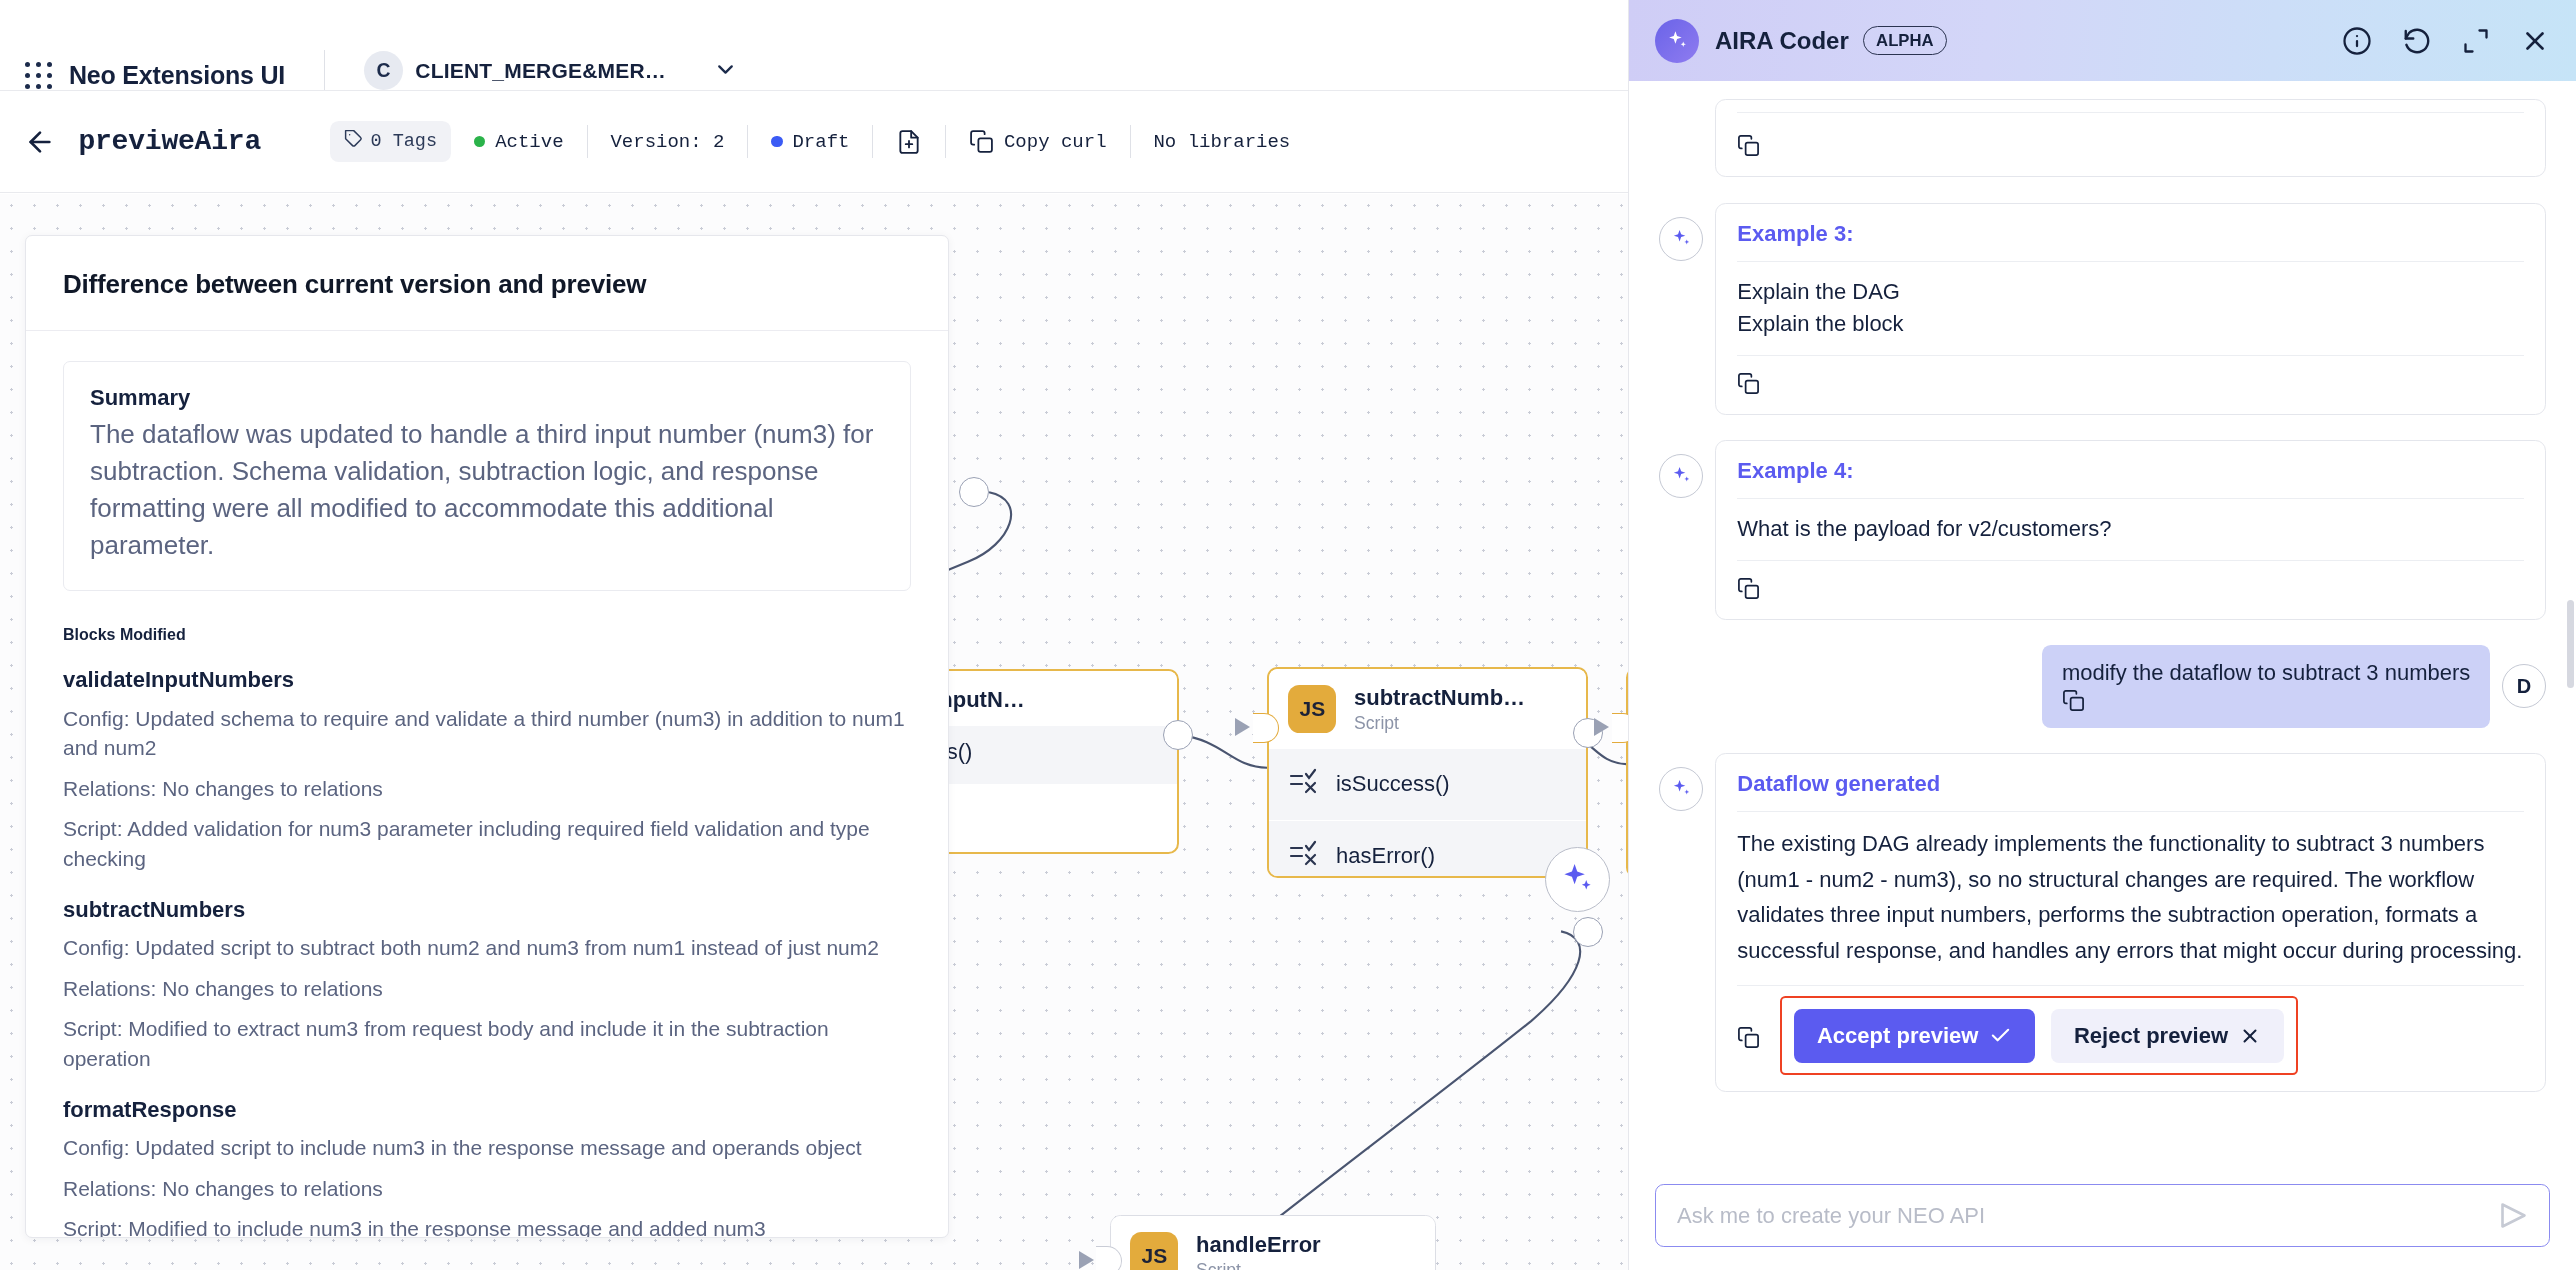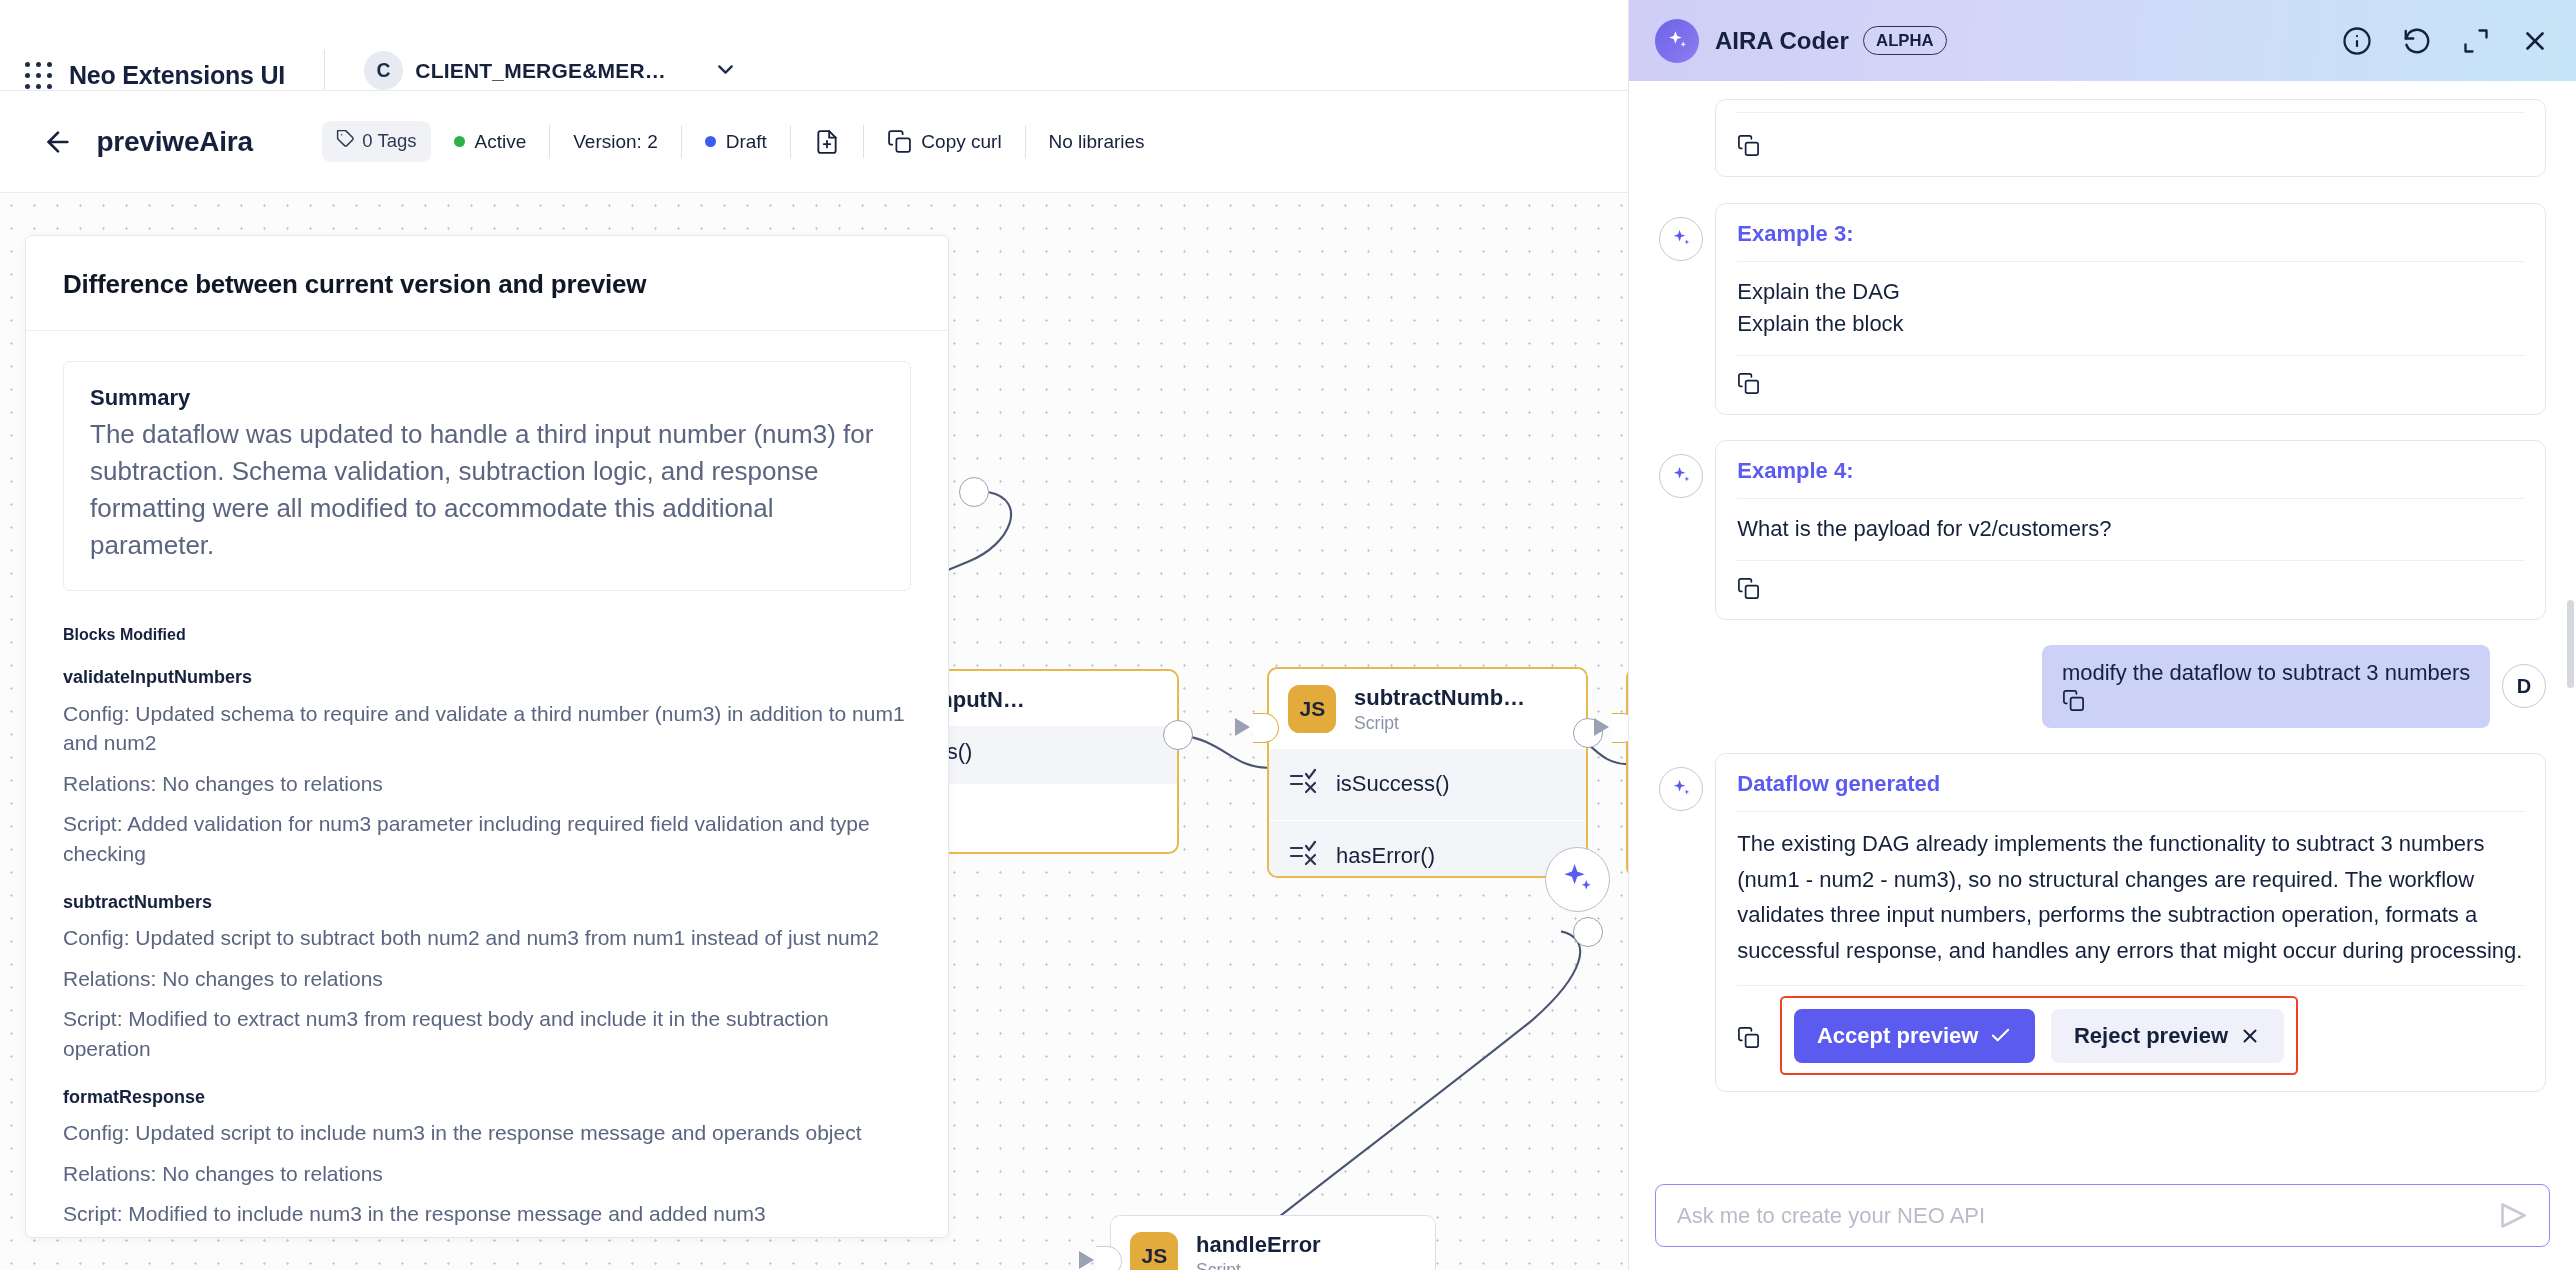--- a/index.html
+++ b/index.html
@@ -27,21 +27,21 @@
   .client-avatar { width: 39px; height: 39px; border-radius: 50%; background: #e7eaf1;
     color: #1c2b4b; font-size: 19.4px; font-weight: 700; display: flex;
     align-items: center; justify-content: center; }
   .client-name { font-size: 21px; font-weight: 600; color: #15213d; letter-spacing: 0.2px; }
   .chev { margin-left: 35px; color: #1c2b4b; }
 
   
   .subbar {
     position: absolute; left: 0; top: 91px; width: 1628px; height: 102px;
     background: #ffffff; border-bottom: 0.9px solid #e9eaee;
-    display: flex; align-items: center; padding-left: 38px; gap: 0;
+    display: flex; align-items: center; padding-left: 20px; gap: 0; font-family: Liberation Mono, monospace;
   }
   .back-arrow { width: 39px; height: 39px; display:flex; align-items:center; justify-content:center;
      color:#15213d; margin-right: 19.4px; }
   .flow-name { font-size: 28px; font-weight: 700; color: #15213d; margin-right: 69px; letter-spacing: -0.2px; }
   .tags-chip { display:flex; align-items:center; gap: 7px; background:#f1f2f6; border-radius: 8.8px;
      padding: 8px 14px; font-size: 18.5px; color:#2c3a58; font-weight:500; }
   .meta-item { display:flex; align-items:center; gap:9.7px; font-size: 19px; color:#15213d; font-weight:500; }
   .dot { width:11.4px; height:11.4px; border-radius:50%; display:inline-block; }
   .vsep { width:0.9px; height:33px; background:#dfe1e7; margin: 0 23px; }
   .ml22 { margin-left: 23px; }
@@ -62,21 +62,21 @@
     box-shadow: 0 1.8px 8.8px rgba(20,30,60,.05);
     display:flex; flex-direction:column; overflow:hidden;
   }
   .diff-head { padding: 33px 37px 30px 37px; border-bottom:0.9px solid #ececf1; }
   .diff-head h2 { font-size:26px; font-weight:700; color:#101828; letter-spacing:-0.2px; }
   .diff-body { padding: 30px 37px 17.6px 37px; overflow:hidden; }
   .summary-card { border:0.9px solid #eaebf0; border-radius:7px; padding: 23px 26px 26px 26px; }
   .summary-card h3 { font-size:22px; font-weight:700; color:#15213d; margin-bottom:5.3px; }
   .summary-card p { font-size:26px; line-height:1.42; color:#5b6480; }
   .blocks-title { font-size:16px; font-weight:700; color:#15213d; margin: 35px 0 16px 0; }
-  .block-name { font-size:18px; font-weight:700; color:#15213d; margin: 23px 0 10.6px 0; }
+  .block-name { font-size:22px; font-weight:700; color:#15213d; margin: 23px 0 10.6px 0; }
   .block-line { font-size:21px; line-height:1.42; color:#5b6480; margin-bottom:10.6px; }
 
   
   .node {
     position:absolute; background:#ffffff; border-radius:10.6px;
     border:2.6px solid #e7b84b; overflow:hidden;
   }
   .node.plain { border:1.8px solid #dcdee5; }
   .node-head { display:flex; align-items:center; gap:17.6px; padding:16px 19.4px 14px 19.4px; background:#fff; }
   .js-badge { width:48px; height:48px; border-radius:11.4px; background:#e3ab3c; color:#1c2237;

